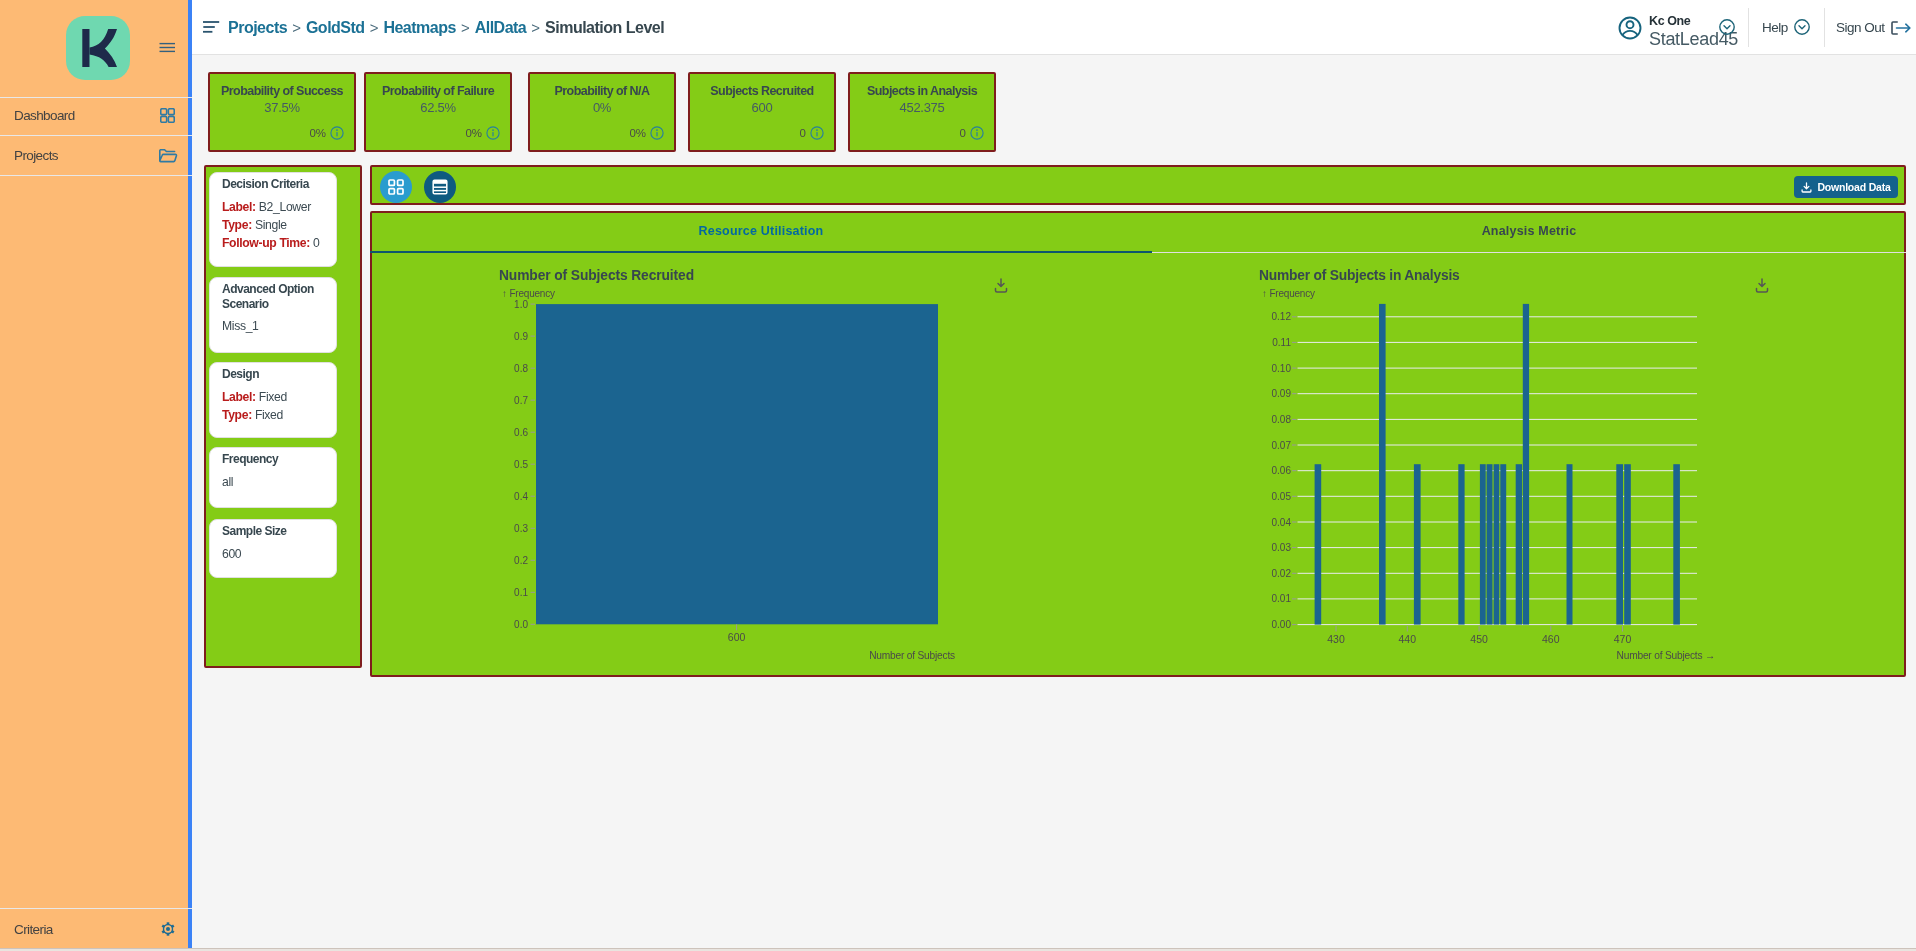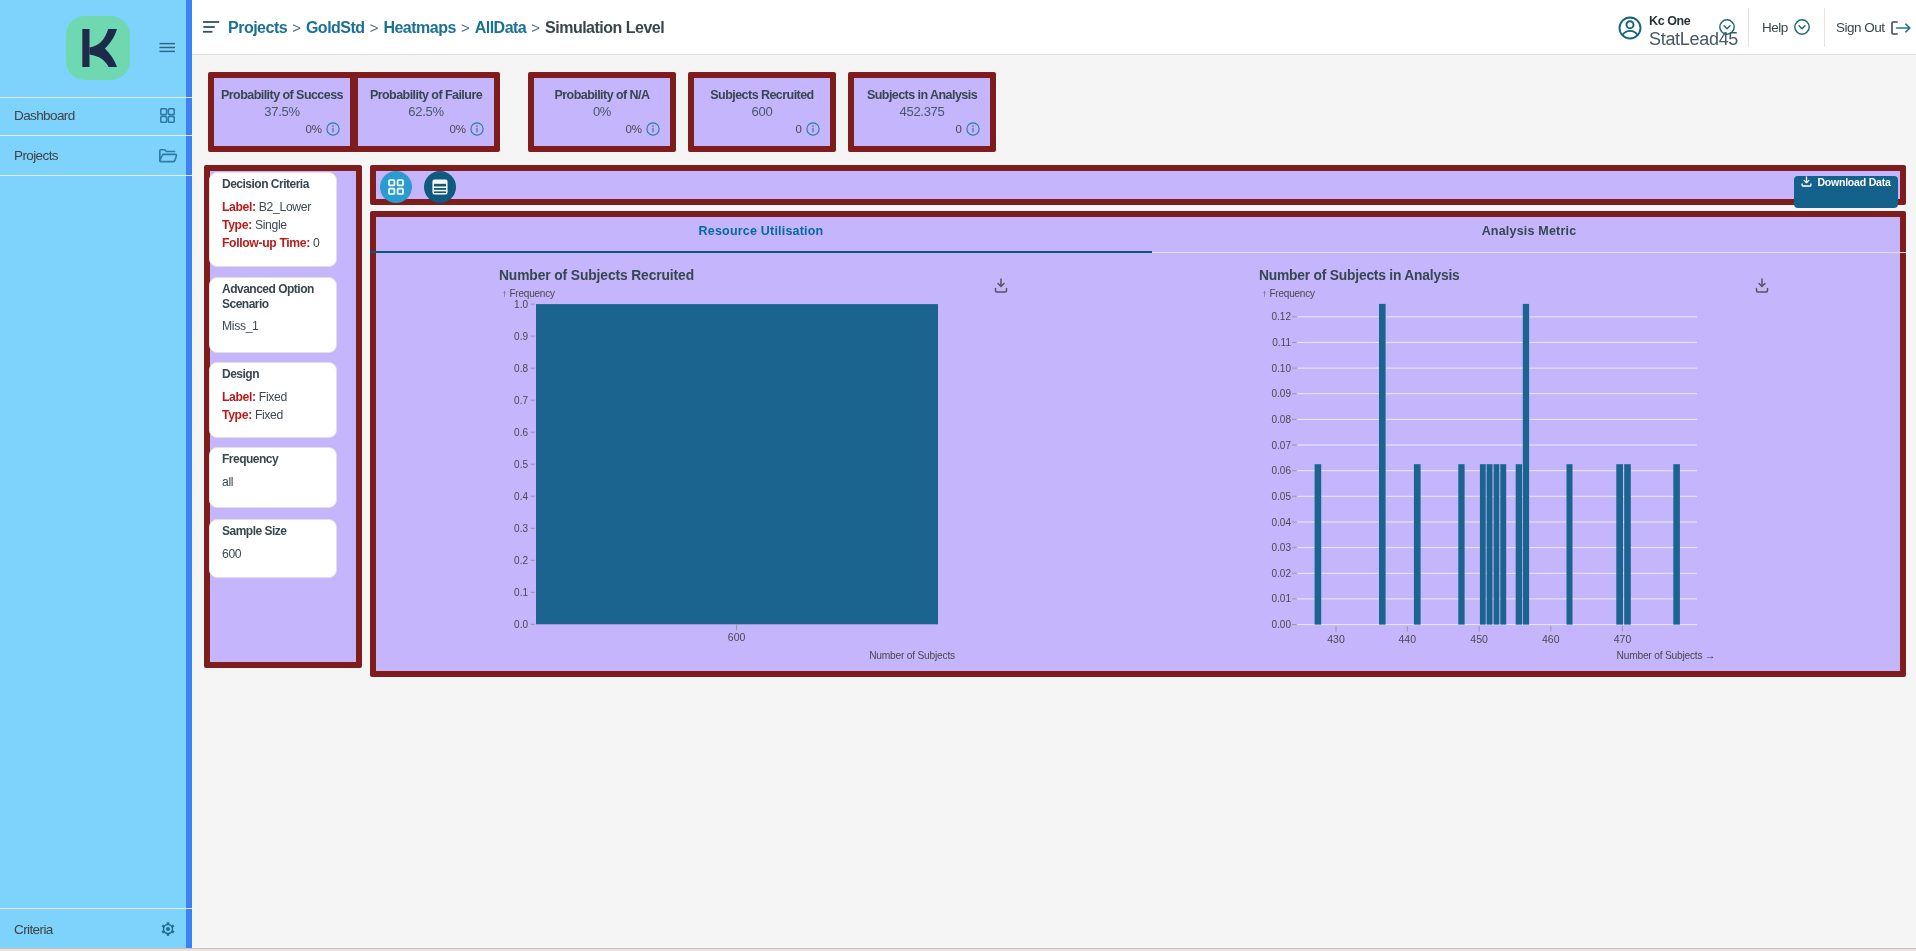--- a/index.html
+++ b/index.html
@@ -1,27 +1,27 @@
 <!DOCTYPE html>
 <html><head>
 <meta charset="utf-8">
 <style>
 *{margin:0;padding:0;box-sizing:border-box}
 html,body{width:1916px;height:951px;overflow:hidden}
 body{font-family:"Liberation Sans",sans-serif;background:#f5f5f5;position:relative;font-size:13px;color:#37474f}
 .abs{position:absolute}
-.card{background:#c4b5fd;border:6px solid #7f1d1d;border-radius:2px}
+.card{background:#84cc16;border:2px solid #7f1d1d;border-radius:2px}
 .ic{stroke:#2f7aa3;fill:none;stroke-width:1.6;stroke-linecap:round;stroke-linejoin:round}
 </style>
 </head>
 <body>
 
 <div class="abs" style="left:192px;top:0;width:1724px;height:55px;background:#fff;border-bottom:1px solid #e2e2e2"></div>
 
-<div class="abs" style="left:0;top:0;width:192px;height:951px;background:#7dd3fc;border-right:6px solid #3b82f6">
+<div class="abs" style="left:0;top:0;width:192px;height:951px;background:#fdba74;border-right:4px solid #3b82f6">
   <div class="abs" style="left:66px;top:16px;width:64px;height:64px;background:#6fd8b0;border-radius:19px"></div>
   <svg class="abs" style="left:66px;top:16px" width="64" height="64" viewBox="0 0 64 64">
     <rect x="16.3" y="13" width="7.2" height="38" fill="#1e2a4a"></rect>
     <path d="M42.2,13 L51,13 C48.4,21.3 44.6,27.1 38.9,32.4 C44.4,38 48.4,43.4 51,51 L42.6,51 C39.2,44.6 33.5,40 23.5,38.6 L23.5,31.4 C32.8,30.2 38.6,24.2 42.2,13 Z" fill="#1e2a4a"></path>
   </svg>
   <svg class="abs" style="left:159px;top:42px" width="17" height="11" viewBox="0 0 17 11">
     <g stroke="#33607e" stroke-width="1.4">
         <line x1="0.5" y1="1.6" x2="16" y2="1.6"></line>
         <line x1="0.5" y1="5.5" x2="16" y2="5.5"></line>
         <line x1="0.5" y1="9.4" x2="16" y2="9.4"></line>
@@ -103,21 +103,21 @@
 <div class="card stat" style="left:208px">
     <div class="t">Probability of Success</div>
     <div class="v">37.5%</div>
     <div class="f">0%
   <svg width="14" height="14" viewBox="0 0 14 14">
         <circle cx="7" cy="7" r="6.1" fill="none" stroke="#27809c" stroke-width="1.15"></circle>
         <circle cx="7" cy="4.1" r="0.85" fill="#27809c"></circle>
         <rect x="6.4" y="5.9" width="1.2" height="4.5" rx="0.6" fill="#27809c"></rect>
       </svg></div>
   </div>
-<div class="card stat" style="left:352px">
+<div class="card stat" style="left:364px">
     <div class="t">Probability of Failure</div>
     <div class="v">62.5%</div>
     <div class="f">0%
   <svg width="14" height="14" viewBox="0 0 14 14">
         <circle cx="7" cy="7" r="6.1" fill="none" stroke="#27809c" stroke-width="1.15"></circle>
         <circle cx="7" cy="4.1" r="0.85" fill="#27809c"></circle>
         <rect x="6.4" y="5.9" width="1.2" height="4.5" rx="0.6" fill="#27809c"></rect>
       </svg></div>
   </div>
 <div class="card stat" style="left:528px">
@@ -191,21 +191,21 @@
 </svg>
 <div class="abs" style="left:424px;top:171px;width:32px;height:32px;border-radius:50%;background:#0f5a80"></div>
 <svg class="abs" style="left:432px;top:179px" width="16" height="16" viewBox="0 0 16 16">
   <rect x="1.4" y="1.4" width="13.2" height="3.4" fill="#fff"></rect>
   <g fill="none" stroke="#fff" stroke-width="1.5">
       <rect x="1.2" y="1.2" width="13.6" height="13.6" rx="1.3"></rect>
       <line x1="1.2" y1="8.2" x2="14.8" y2="8.2"></line>
       <line x1="1.2" y1="11.6" x2="14.8" y2="11.6"></line>
     </g>
 </svg>
-<div class="abs" style="left:1794px;top:176px;width:104px;height:32px;background:#14618c;border-radius:4px;color:#fff;font-size:10.5px;letter-spacing:-0.2px;font-weight:bold;display:flex;justify-content:center;gap:5px">
+<div class="abs" style="left:1794px;top:176px;width:104px;height:22px;background:#14618c;border-radius:4px;color:#fff;font-size:10.5px;letter-spacing:-0.2px;font-weight:bold;display:flex;align-items:center;justify-content:center;gap:5px">
   <svg width="11" height="11" viewBox="0 0 12 12">
       <path d="M6,1 L6,7 M3.4,4.8 L6,7.4 L8.6,4.8 M1.2,8.7 L1.2,10.2 C1.2,10.6 1.5,10.9 1.9,10.9 L10.1,10.9 C10.5,10.9 10.8,10.6 10.8,10.2 L10.8,8.7" fill="none" stroke="#fff" stroke-width="1.4" stroke-linecap="round" stroke-linejoin="round"></path>
     </svg>
   Download Data</div>
 
 <div class="card abs" style="left:370px;top:211px;width:1536px;height:466px"></div>
 <div class="abs" style="left:370px;top:211px;width:1536px;height:41.5px;border-bottom:1px solid #e0e0e0"></div>
 <div class="abs" style="left:370px;top:211px;width:782px;height:42px;line-height:40px;text-align:center;font-size:12.5px;font-weight:bold;color:#0369a1;letter-spacing:0.2px;border-bottom:2.2px solid #0d566e">Resource Utilisation</div>
 <div class="abs" style="left:1152px;top:211px;width:754px;height:40px;line-height:40px;text-align:center;font-size:12.5px;font-weight:bold;color:#37474f;letter-spacing:0.2px">Analysis Metric</div>
 

